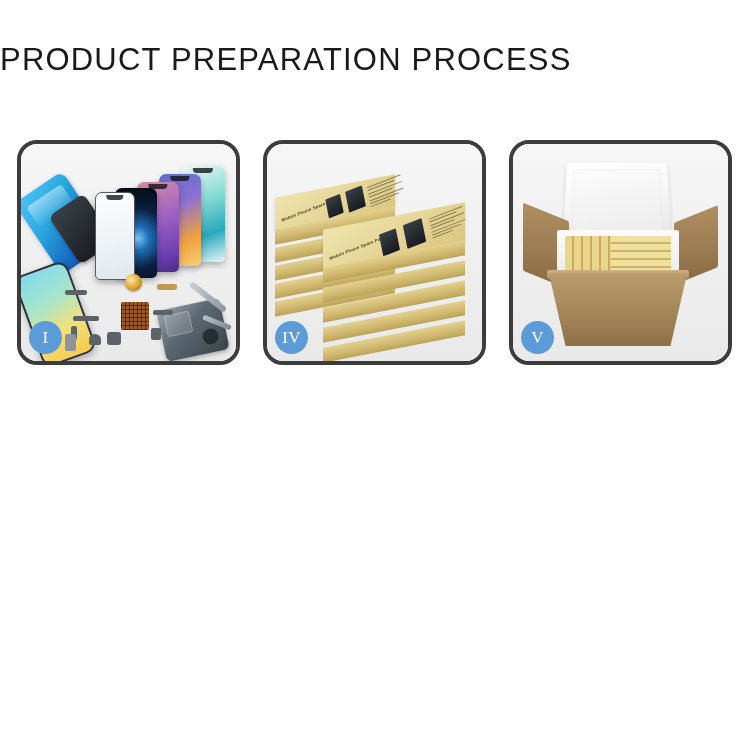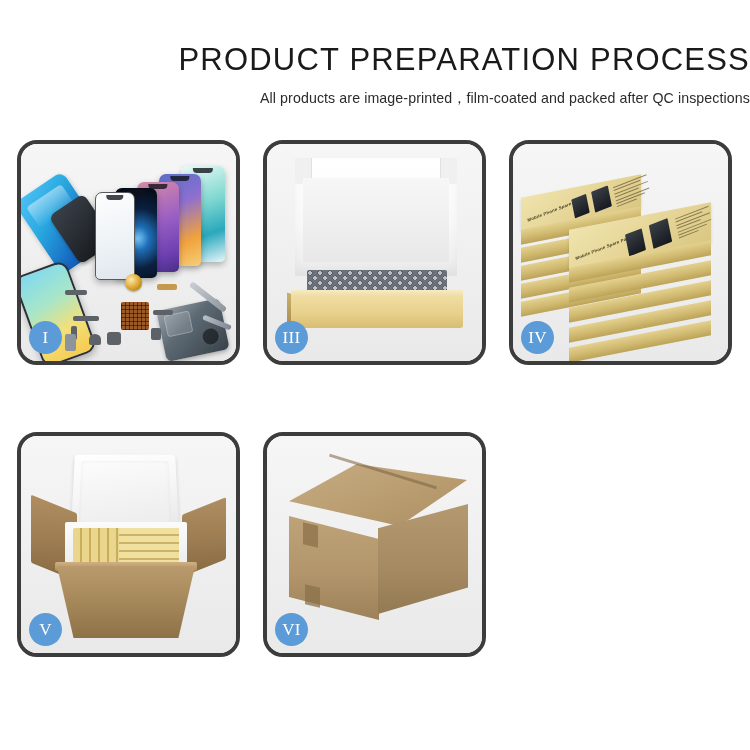--- a/index.html
+++ b/index.html
@@ -13,21 +13,21 @@
   }
 
   .page {
     position: relative;
     width: 750px;
     height: 750px;
     background: #ffffff;
   }
 
   
-  .header { position: absolute; top: 0; left: 0; width: 750px; text-align: right; }
+  .header { position: absolute; top: 0; left: 0; width: 750px; text-align: left; }
 
   .title {
     margin-top: 42px;
     font-size: 31px;
     letter-spacing: 1.2px;
     font-weight: 500;
     color: #1a1a1a;
     font-family: "Liberation Sans", sans-serif;
     white-space: nowrap;
   }
@@ -354,21 +354,20 @@
     background: rgba(139,114,74,.75); transform: skewY(14deg);
   }
 </style>
 </head>
 <body>
 
 <div class="page">
 
   <div class="header">
     <div class="title">PRODUCT PREPARATION PROCESS</div>
-    <div class="subtitle">All products are image-printed，film-coated and packed after QC inspections</div>
   </div>
 
   <div class="grid">
 
     <div class="panel p1">
       <div class="stage">
         <div class="glass"></div>
         <div class="darkphone"></div>
 
         <div class="fan">
@@ -406,32 +405,20 @@
           <div class="pt" style="left:86px; top:56px; width:10px; height:12px; border-radius:2px;"></div>
         </div>
 
         <div class="tool"></div>
         <div class="tool2"></div>
       </div>
       <div class="badge">I</div>
     </div>
 
 
-    <div class="panel p3">
-      <div class="stage">
-        <div class="lidwhite"></div>
-        <div class="innerfill"></div>
-        <div class="bubbleband"></div>
-        <div class="sideL"></div>
-        <div class="sideR"></div>
-        <div class="boxrim"></div>
-        <div class="boxfront"></div>
-      </div>
-      <div class="badge">III</div>
-    </div>
 
     <div class="panel p4">
       <div class="stage">
         <div class="stack">
 
           <div class="sb" style="left:0px; top:26px; width:120px; height:34px;">
             <div class="top">
               <div class="lbl" style="left:6px; top:16px; transform:rotate(-11deg);">Mobile Phone Spare Parts</div>
               <div class="scr" style="left:52px; top:10px; width:15px; height:20px; transform:rotate(-11deg);"></div>
               <div class="scr" style="left:72px; top:6px;  width:17px; height:22px; transform:rotate(-11deg);"></div>
@@ -506,26 +493,15 @@
         <div class="flapR"></div>
         <div class="foamwall"></div>
         <div class="goods"></div>
         <div class="goods2"></div>
         <div class="cartonlip"></div>
         <div class="carton"></div>
       </div>
       <div class="badge">V</div>
     </div>
 
-    <div class="panel p6">
-      <div class="stage">
-        <div class="cb cTop"></div>
-        <div class="cb cFront"></div>
-        <div class="cb cRight"></div>
-        <div class="cb seam"></div>
-        <div class="cb tapeT"></div>
-        <div class="cb tapeB2"></div>
-      </div>
-      <div class="badge">VI</div>
-    </div>
 
   </div>
 </div>
 
 </body></html>

